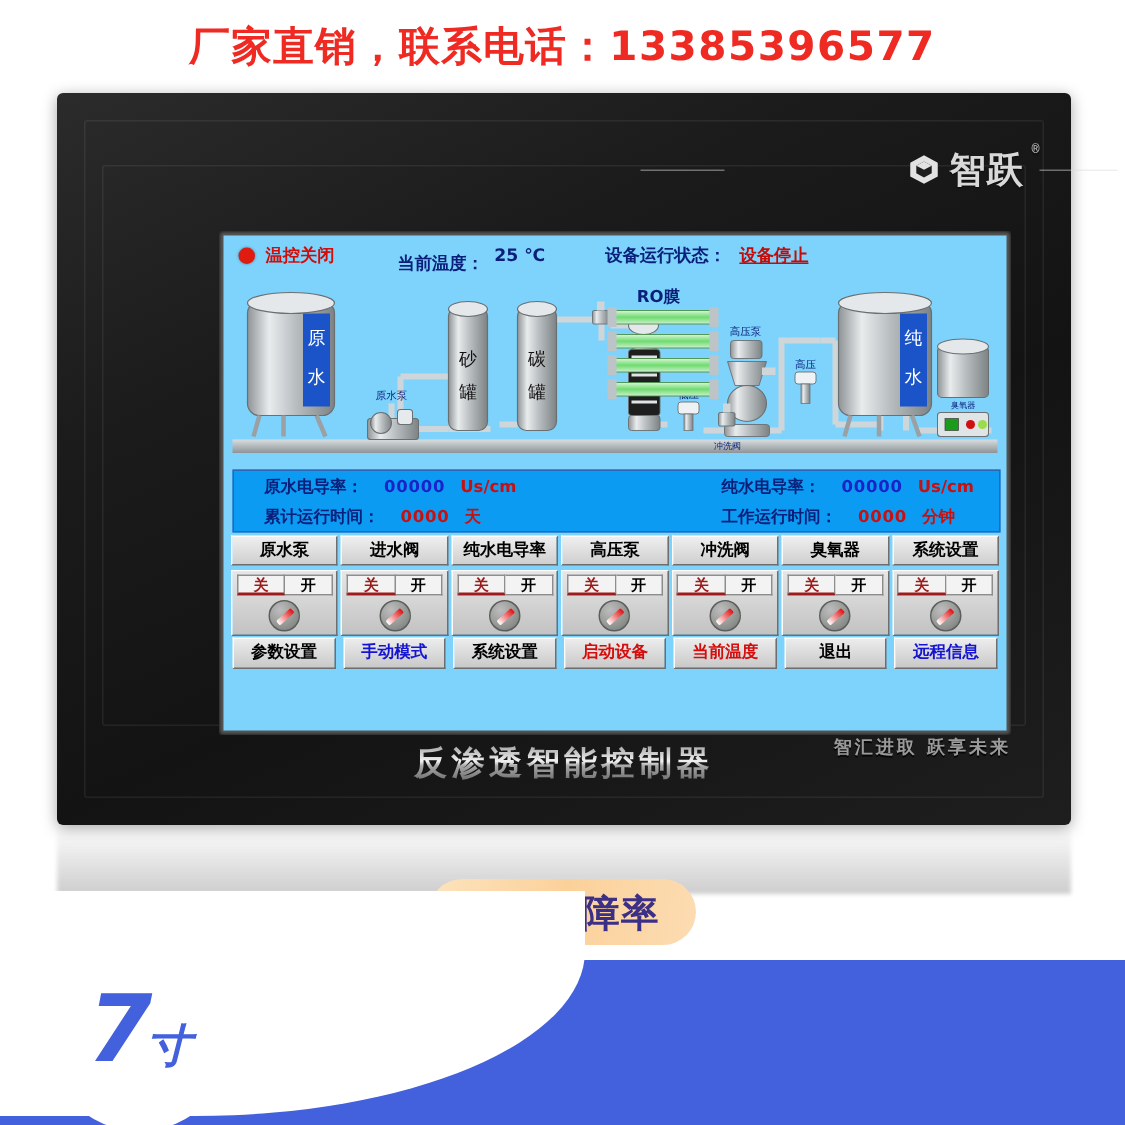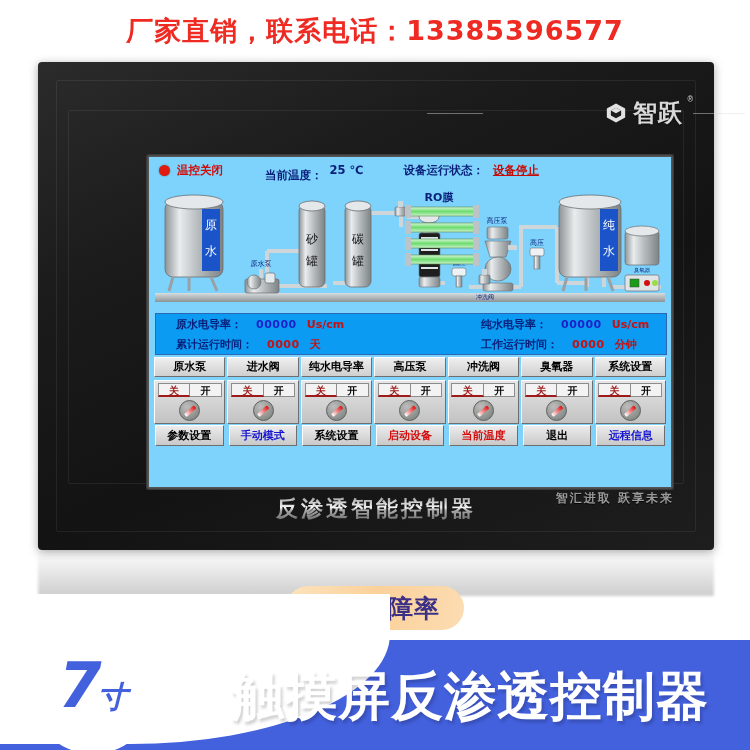--- a/index.html
+++ b/index.html
@@ -541,16 +541,15 @@
   </div>
 
   <div class="banner">
     <div class="banner-curve"></div>
     <div class="oval">
       <div class="oval-text">
         <span class="oval-num">7</span>
         <span class="oval-unit">寸</span>
       </div>
     </div>
-    <div class="banner-title">触摸屏反渗透控制器</div>
   </div>
 
 </div>
 
 </body></html>

